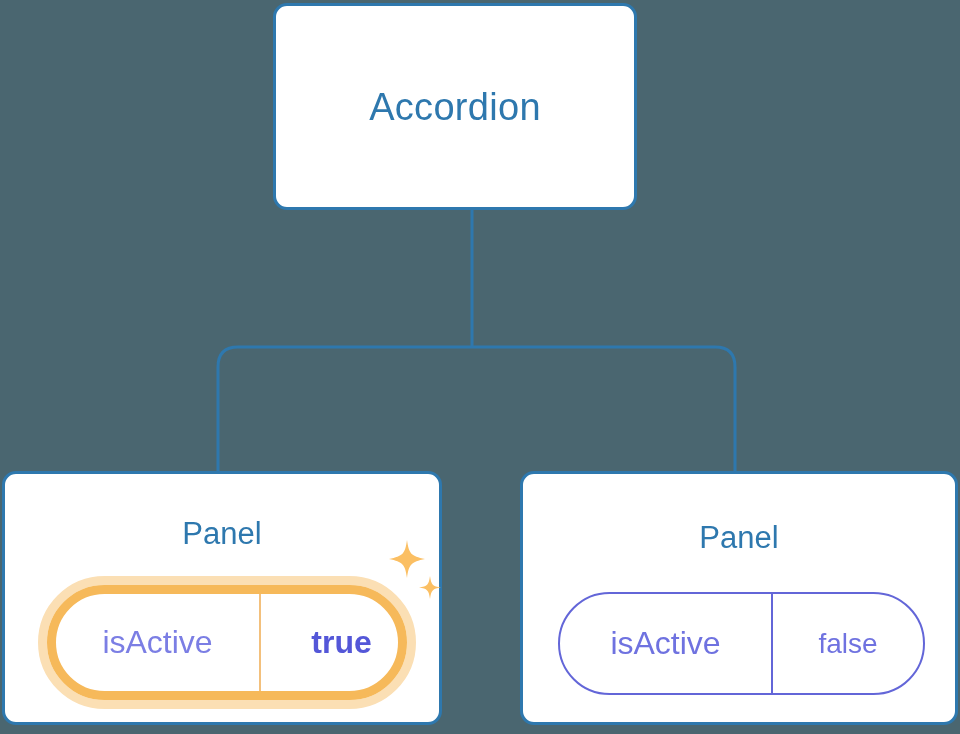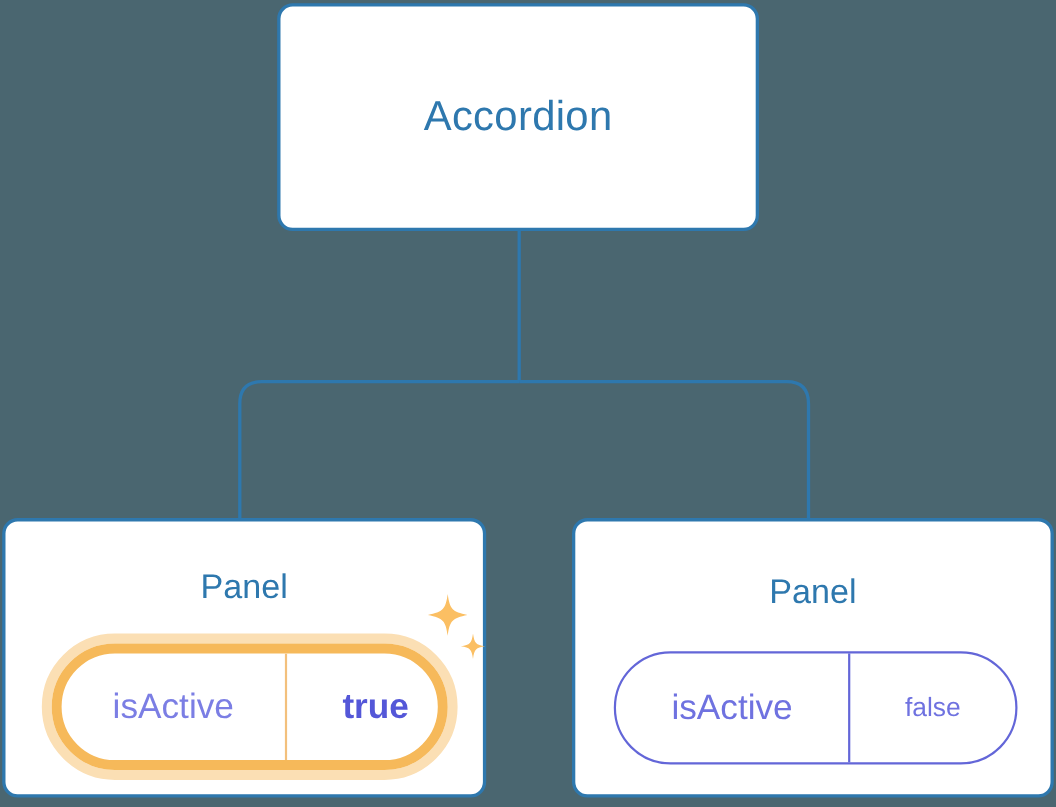--- a/index.html
+++ b/index.html
@@ -36,23 +36,23 @@
   
   .node {
     position: absolute;
     background: #ffffff;
     border: 3px solid #2e78ae;
     border-radius: 14px;
     box-sizing: border-box;
   }
 
   .node-root {
-    left: 252px;
+    left: 273px;
     top: 3px;
-    width: 438px;
+    width: 364px;
     height: 207px;
   }
 
   .node-left {
     left: 2px;
     top: 471px;
     width: 440px;
     height: 254px;
   }
 
@@ -121,21 +121,21 @@
     width: 213px;
     border-right: 2px solid #6366d8;
     color: #6f72e0;
     font-size: 32px;
     font-weight: 400;
   }
 
   .pill-plain .pill-val {
     flex: 1;
     color: #6f72e0;
-    font-size: 24px;
+    font-size: 28px;
     font-weight: 400;
   }
 
   
   .pill-wrap-hl {
     position: absolute;
     left: 33px;
     top: 102px;
     width: 378px;
     height: 133px;

